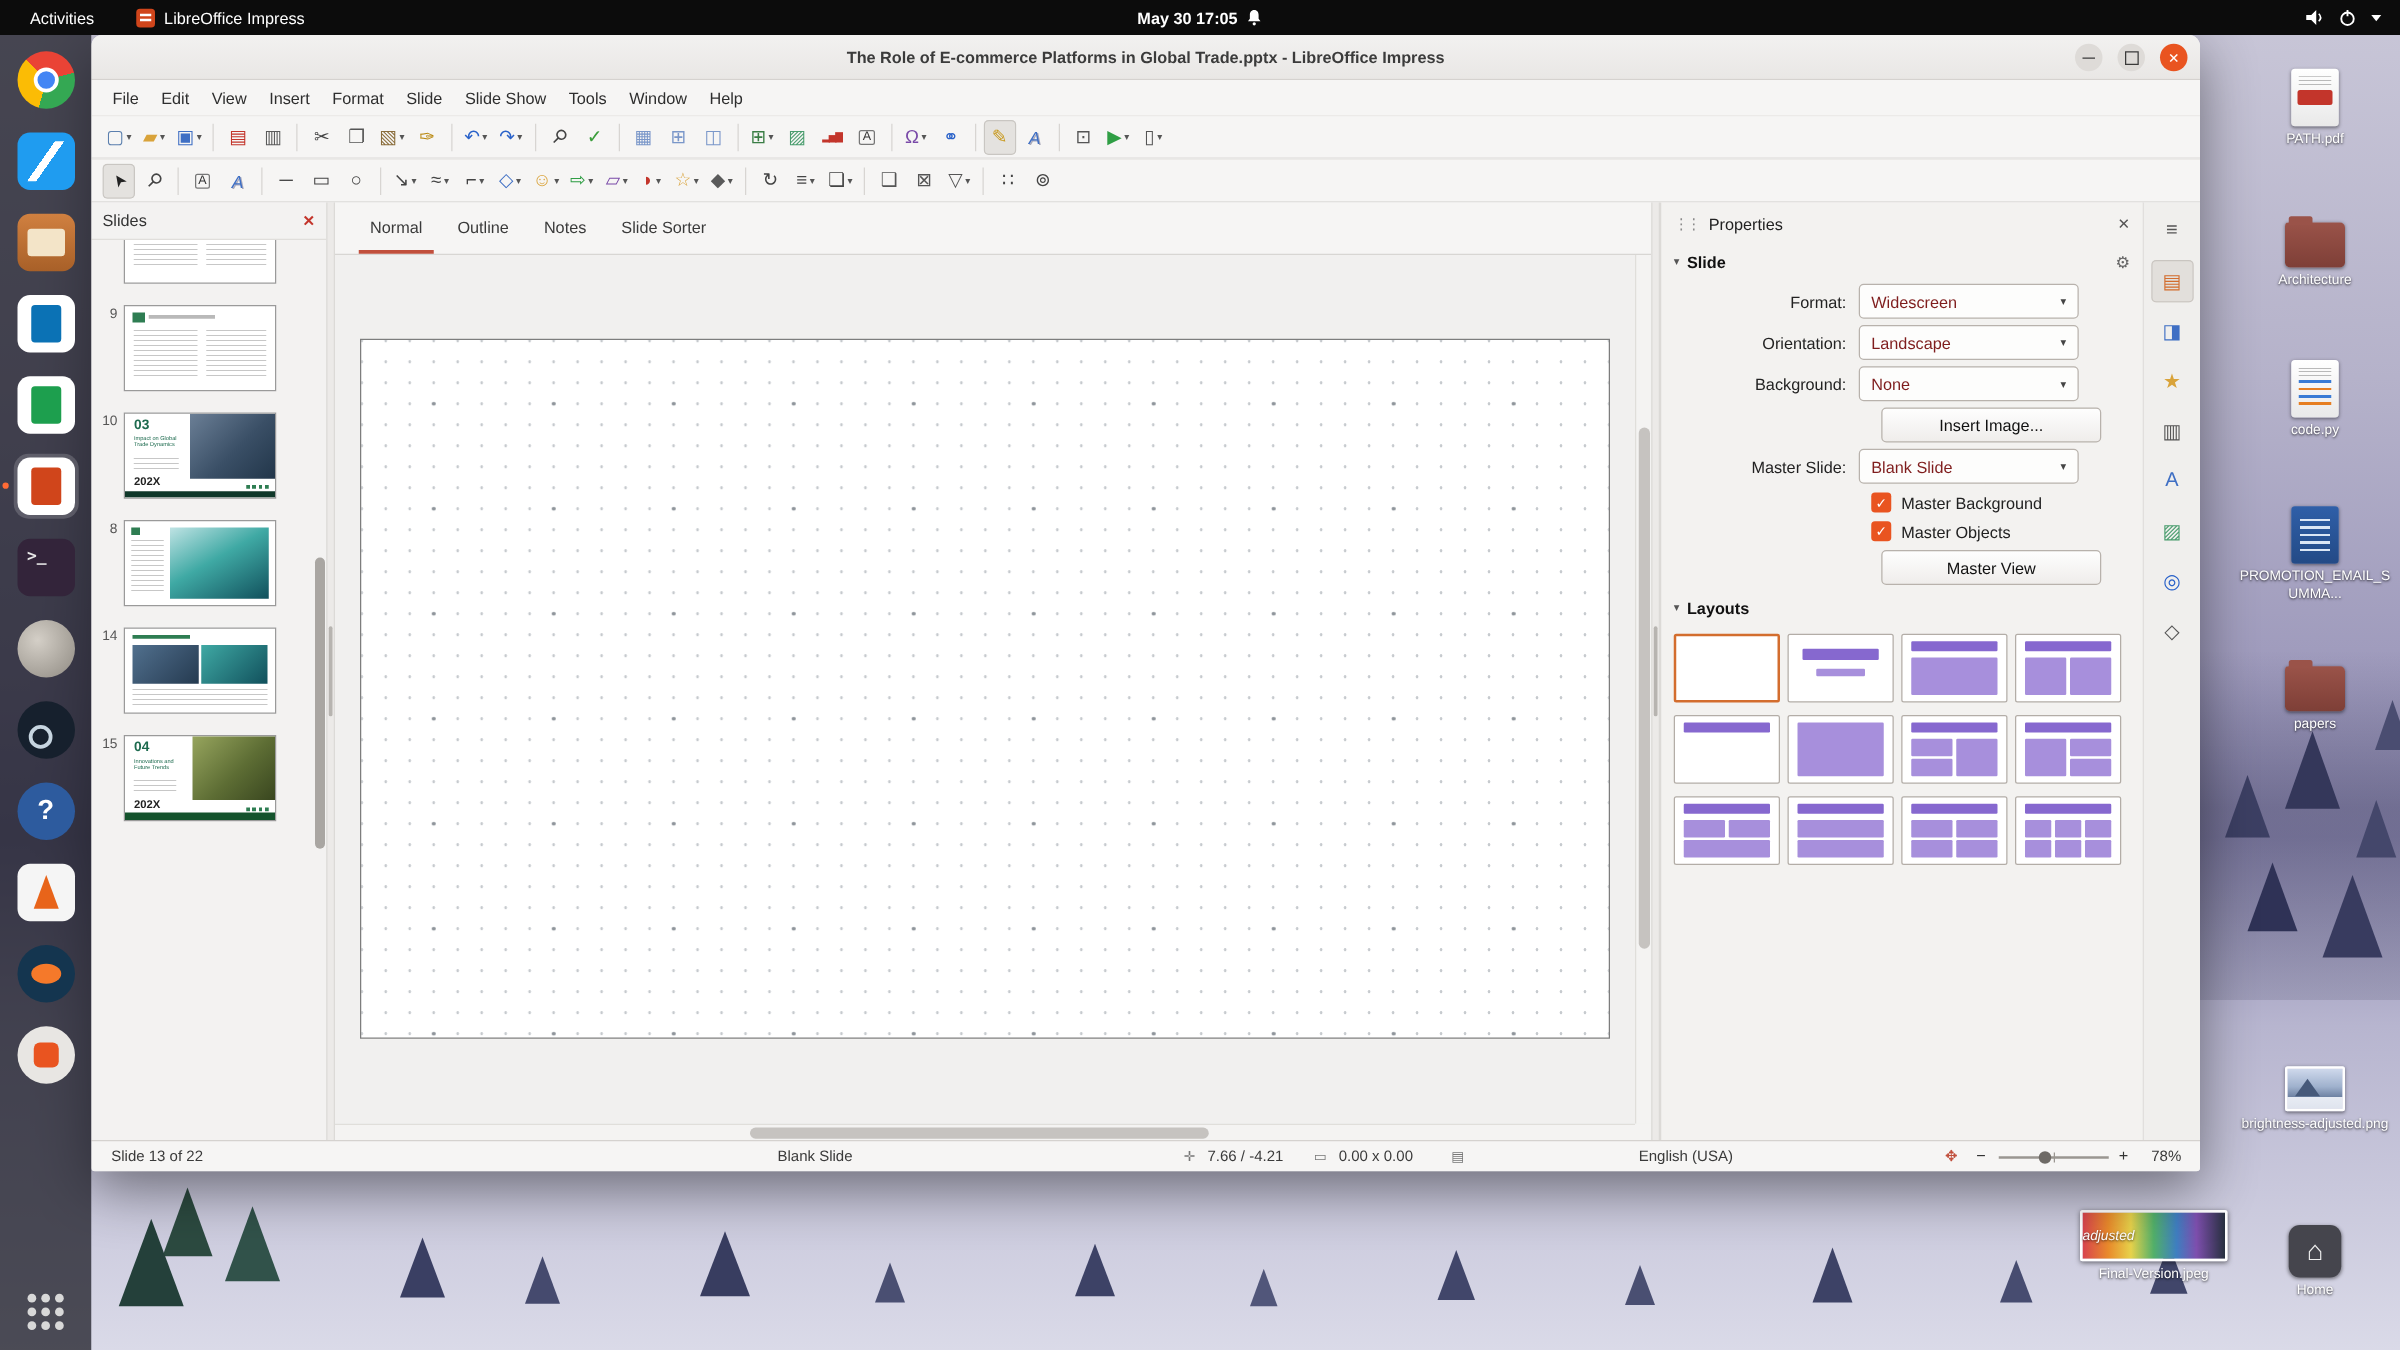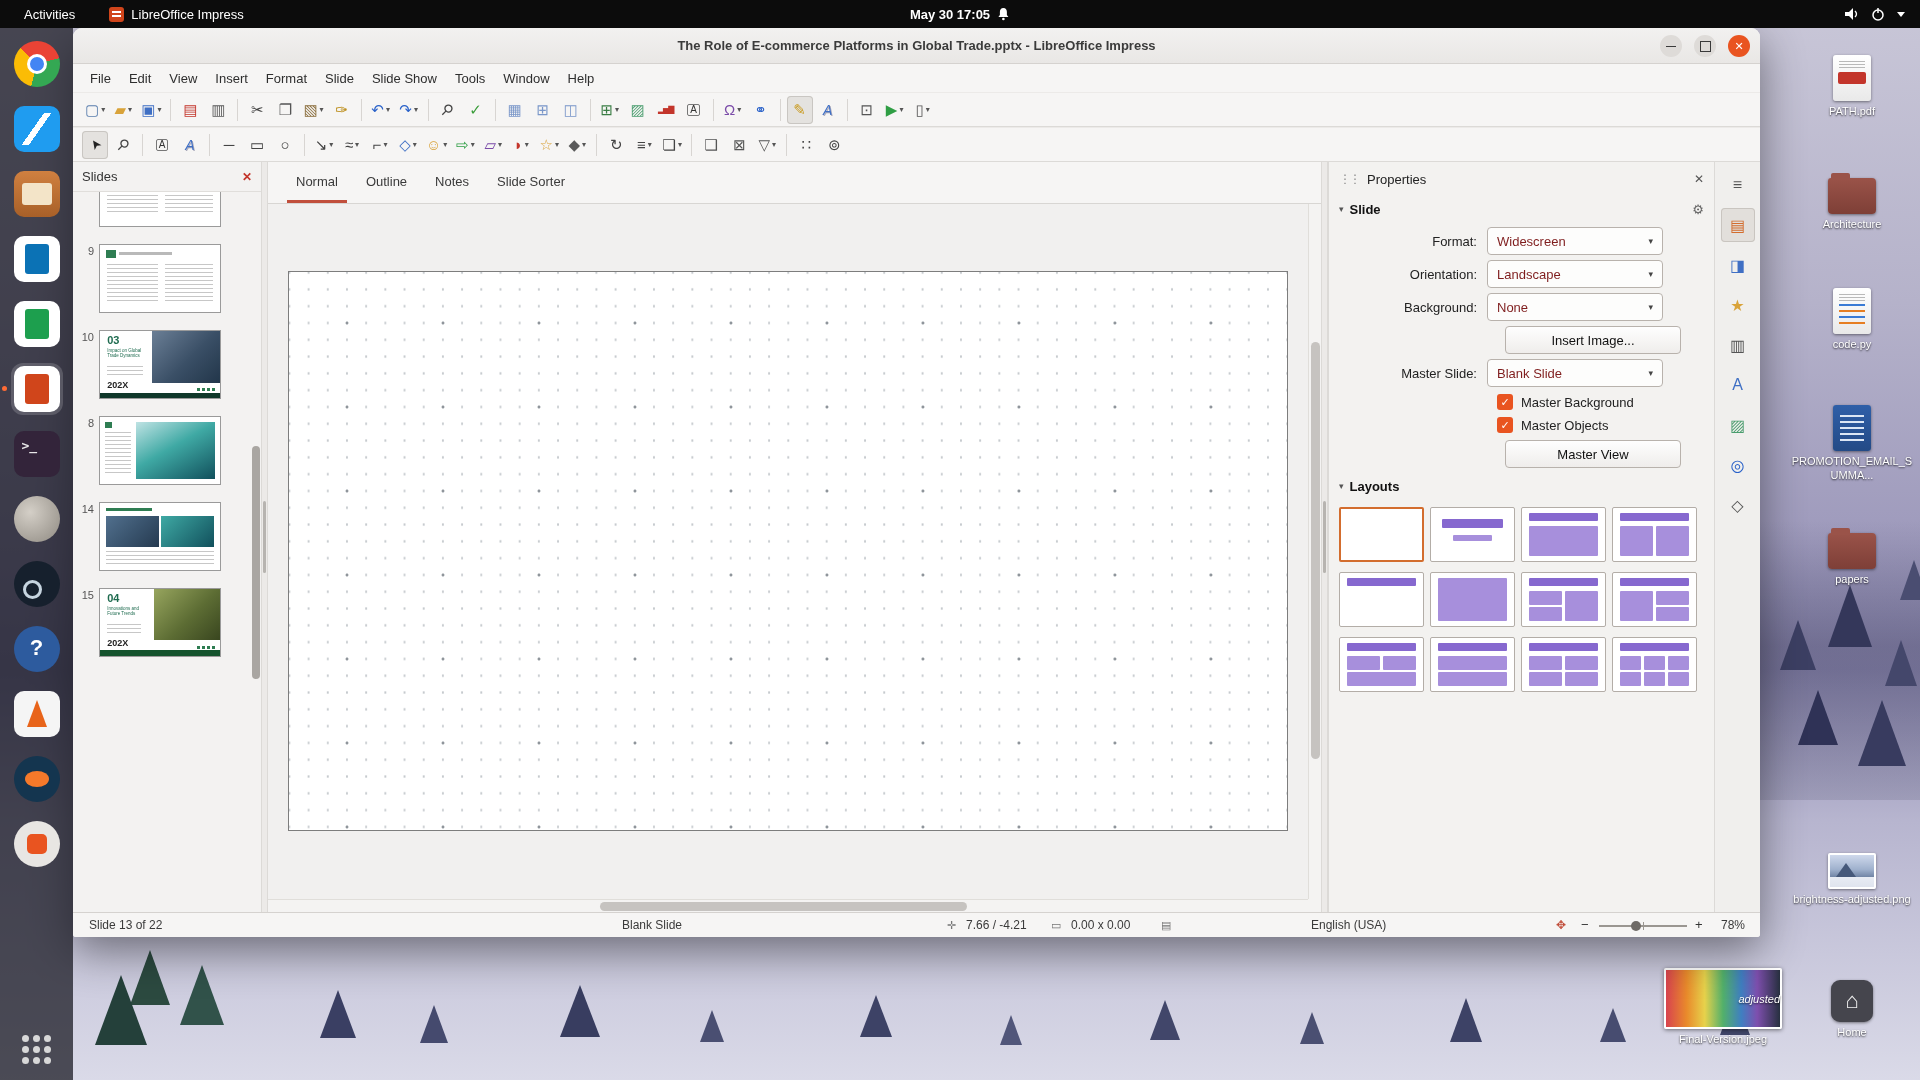--- a/index.html
+++ b/index.html
@@ -33,21 +33,21 @@
     background:
       repeating-linear-gradient(180deg,rgba(255,255,255,.85) 0 1px,transparent 1px 7px),
       repeating-linear-gradient(90deg,rgba(255,255,255,.85) 0 1px,transparent 1px 8px)}
   .fi-image{width:48px;height:36px;margin-top:8px;border:2px solid #fff;border-radius:2px;
     background:linear-gradient(180deg,#cfd9ec 0%,#9fb1cd 45%,#6e82a3 70%,#e8ecf4 70%,#dfe4ee 100%)}
   .fi-image::after{content:"";position:absolute;left:6px;bottom:10px;width:0;height:0;
     border-left:10px solid transparent;border-right:10px solid transparent;border-bottom:14px solid #46597a}
   .fi-home{width:42px;height:42px;background:#45454d;border-radius:9px;color:#f0f0f0;font-size:22px;
     display:flex;align-items:center;justify-content:center;box-shadow:0 1px 3px rgba(0,0,0,.45)}
   .float-file{position:absolute;left:1662px;top:968px;width:122px;z-index:5;display:flex;flex-direction:column;align-items:center}
-  .ff-thumb{width:118px;height:61px;border:2px solid #fff;border-radius:2px;display:flex;align-items:center;justify-content:flex-end;
+  .ff-thumb{width:118px;height:41px;border:2px solid #fff;border-radius:2px;display:flex;align-items:center;justify-content:flex-start;
     background:linear-gradient(90deg,#d8434f 0%,#e98a2b 18%,#e7d24b 34%,#52b06a 50%,#3f7fc1 66%,#7e4fae 80%,#27303f 100%);
     box-shadow:0 1px 4px rgba(0,0,0,.5)}
   .ff-thumb span{color:#fff;font-size:11px;font-style:italic;text-shadow:0 1px 2px rgba(0,0,0,.7)}
 
   
   .topbar{position:absolute;top:0;left:0;right:0;height:28px;background:#0c0c0c;color:#fff;z-index:50;
     display:flex;align-items:center;font-size:13px}
   .tb-activities{margin-left:16px;padding:3px 8px;border-radius:12px}
   .tb-app{display:flex;align-items:center;margin-left:26px;font-weight:normal}
   .tb-appicon{width:15px;height:15px;border-radius:3px;background:#d0451b;margin-right:7px;position:relative}

